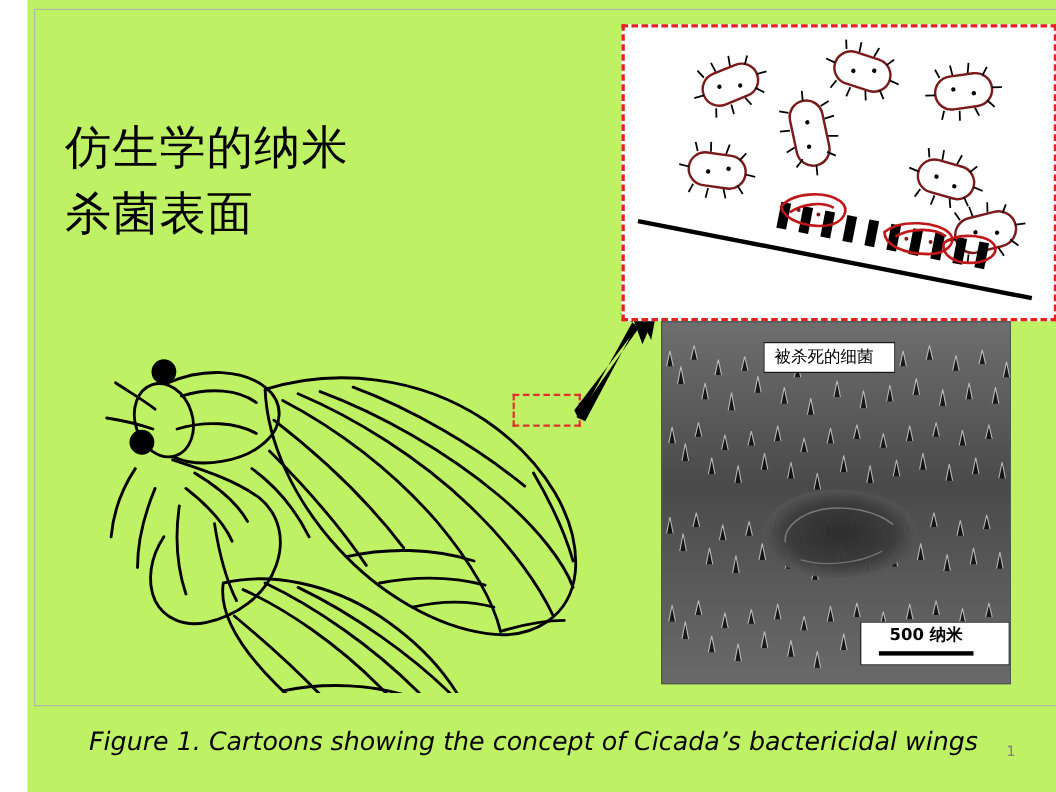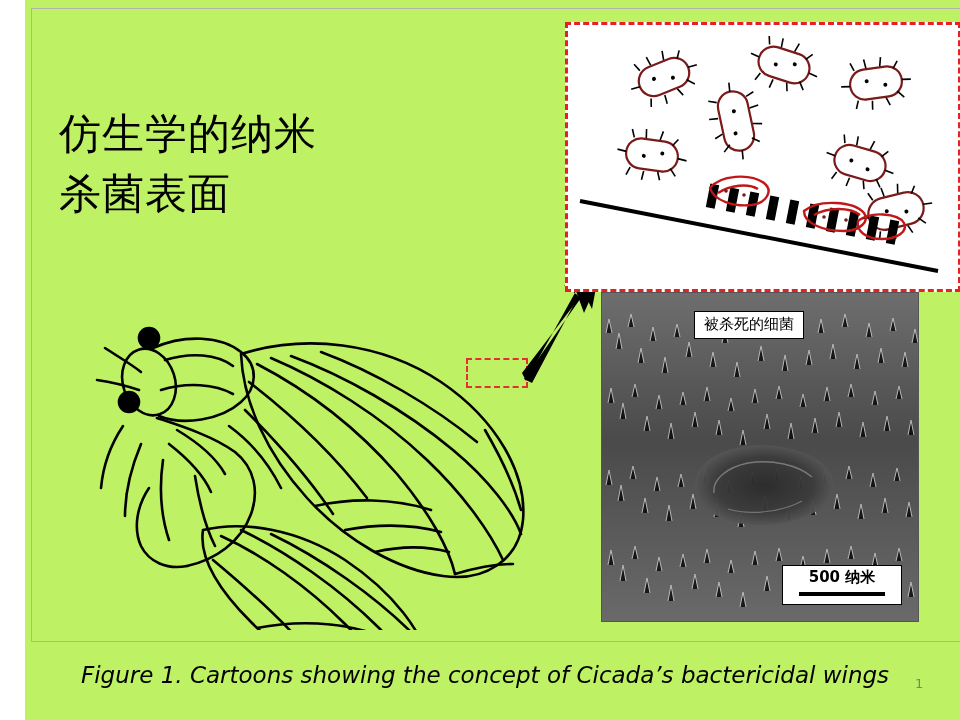--- a/index.html
+++ b/index.html
@@ -94,34 +94,35 @@
     box-sizing: border-box;
     overflow: hidden;
     background: #5b5b5b;
   }
   .sem-label {
     position: absolute;
     left: 92px;
     top: 18px;
     background: #ffffff;
     border: 1px solid #000;
-    padding: 3px 9px 4px 9px;
+    padding: 3px 19px 4px 9px;
     font-family: "DejaVu Sans", sans-serif;
     font-size: 15px;
     color: #000;
     white-space: nowrap;
   }
   .scalebar {
     position: absolute;
     left: 180px;
     top: 272px;
     width: 118px;
     height: 38px;
     background: #ffffff;
     border: 1px solid #000;
+    padding-left: 16px;
   }
   .scalebar-text {
     position: absolute;
     left: 0; top: 2px;
     width: 118px;
     text-align: center;
     font-family: "DejaVu Sans", sans-serif;
     font-size: 15px;
     font-weight: bold;
     color: #000;

